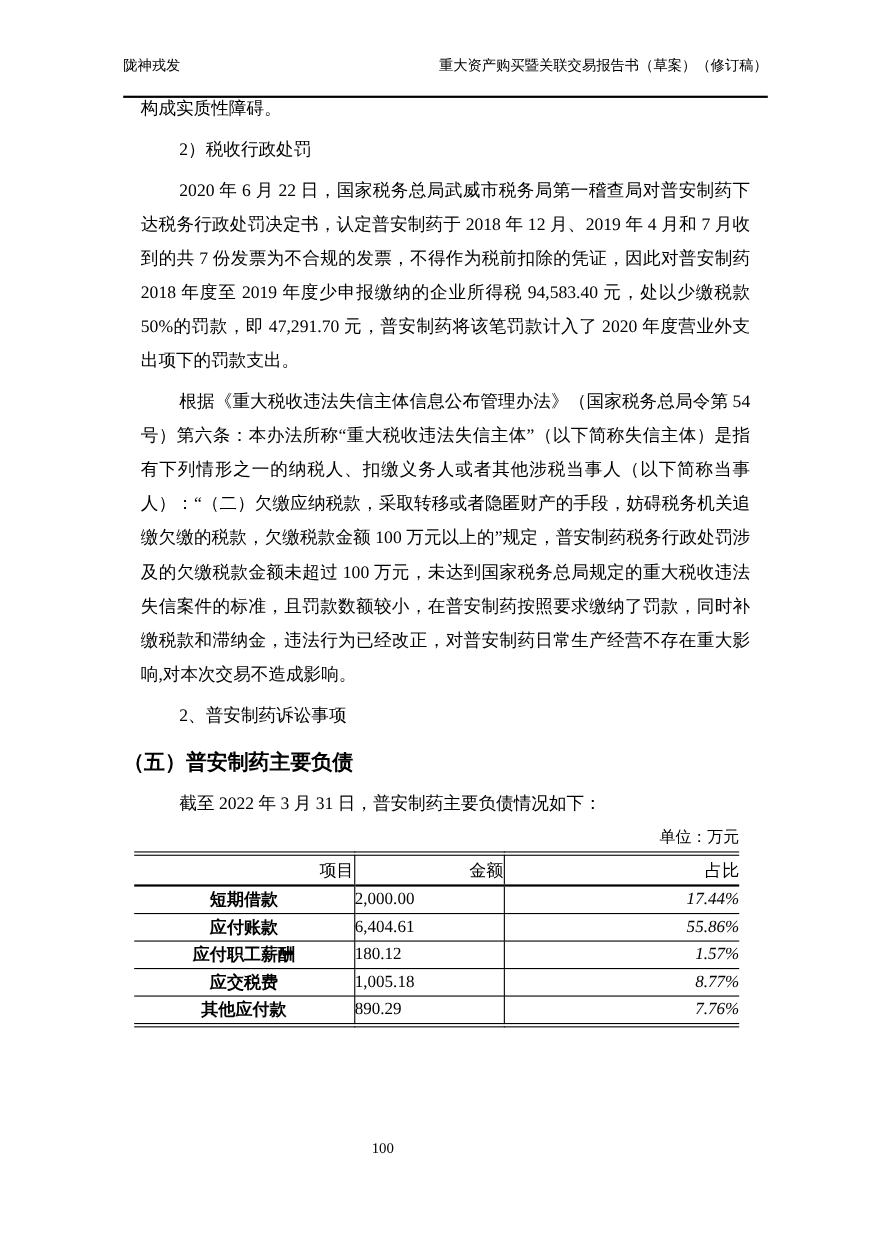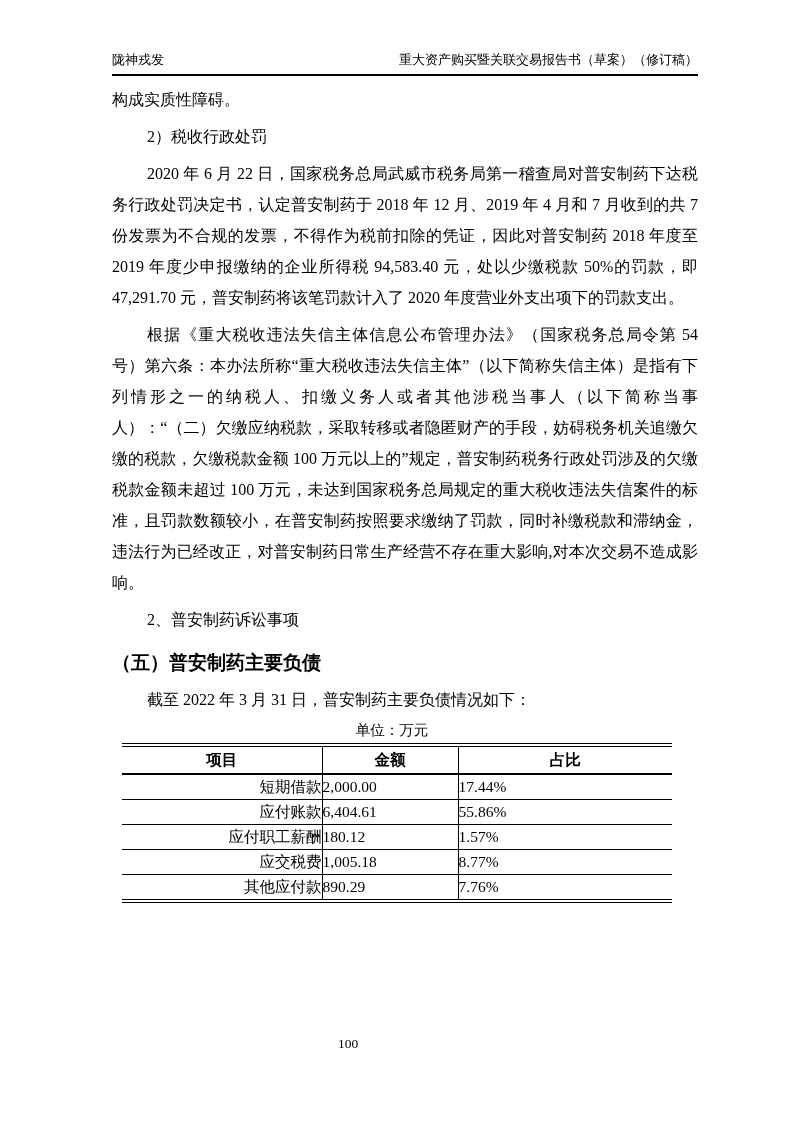--- a/index.html
+++ b/index.html
@@ -16,83 +16,83 @@
   
   .page-header {
     position: absolute;
     top: 52px;
     left: 112px;
     width: 586px;
     display: flex;
     justify-content: space-between;
     align-items: flex-end;
     border-bottom: 2px solid #000;
-    padding-bottom: 6px;
+    padding-bottom: 19px;
     font-size: 13px;
     line-height: 16px;
   }
 
   
   .body-content {
     position: absolute;
     top: 84px;
     left: 112px;
     width: 586px;
   }
   p.para {
-    margin: 6px 0;
+    margin: 6px 16px;
     font-size: 16px;
     line-height: 31px;
     text-align: justify;
     text-justify: inter-ideograph;
   }
   p.para.first { margin-top: 0; }
   .indent { text-indent: 35px; }
 
   h2.section {
     font-family: "Liberation Sans", "DejaVu Sans", sans-serif;
     font-weight: bold;
     font-size: 19px;
     line-height: 27px;
     margin: 14px 0 8px 0;
   }
 
   .unit-row {
-    text-align: center;
+    text-align: right;
     font-size: 14.5px;
     line-height: 18px;
     margin: 6px 26px 4px 0;
   }
 
   
   table.liab {
     border-collapse: collapse;
     table-layout: fixed;
     margin-left: 10px;
     width: 550px;
     border-top: 4px double #000;
     border-bottom: 4px double #000;
     font-size: 15.5px;
   }
   table.liab th {
-    font-weight: bold;
-    text-align: center;
+    font-weight: normal;
+    text-align: right;
     height: 26px;
     padding: 0;
     border-bottom: 2px solid #000;
   }
   table.liab td {
     height: 24px;
     padding: 0;
     border-bottom: 1px solid #000;
   }
   .vline { border-right: 1.5px solid #000; }
-  td.item { text-align: right; padding-left: 7px; }
+  td.item { text-align: center; padding-left: 7px; font-weight: bold; }
   td.num  { text-align: left; padding-right: 6px; }
-  td.pct  { text-align: left; padding-right: 10px; }
+  td.pct  { text-align: right; padding-right: 10px; font-style: italic; }
 
   
   .page-footer {
     position: absolute;
     top: 1036px;
     left: 0;
     width: 696px;
     text-align: center;
     font-size: 13.5px;
   }

